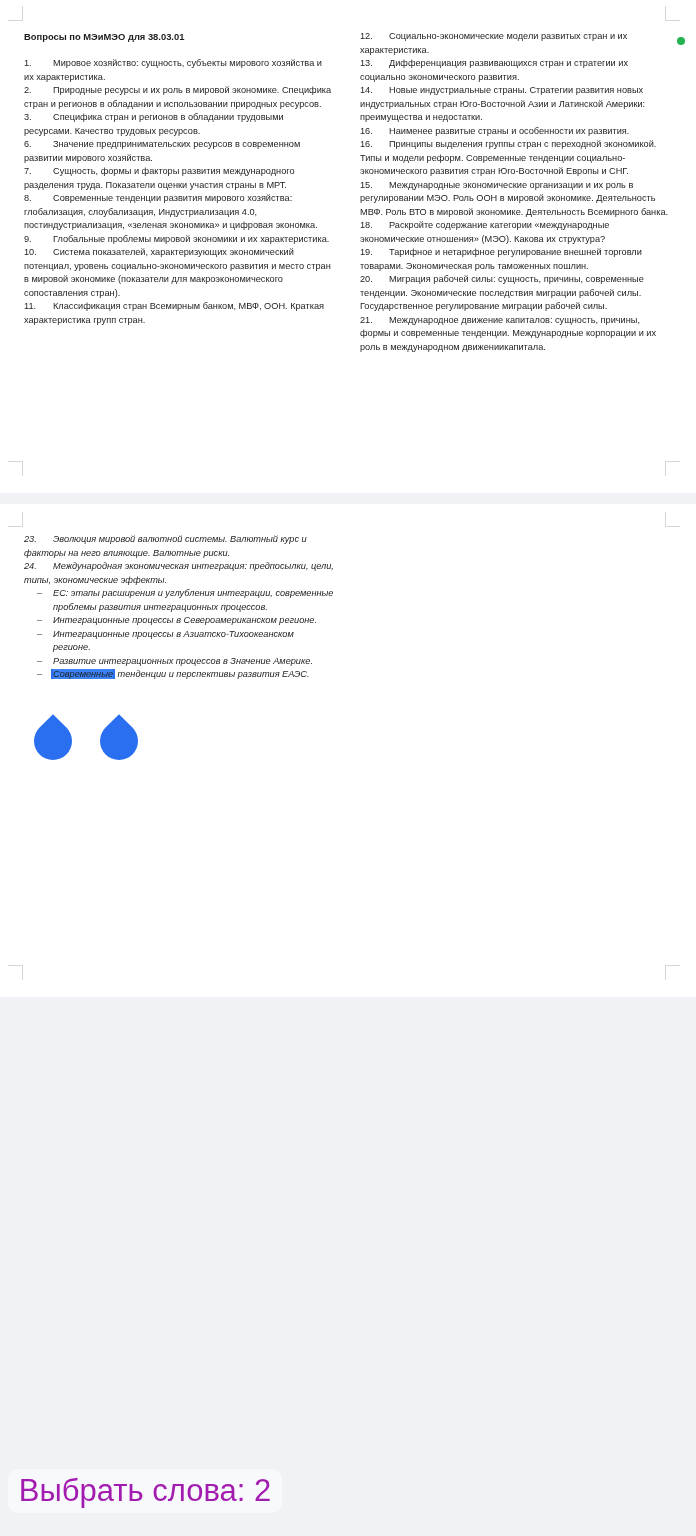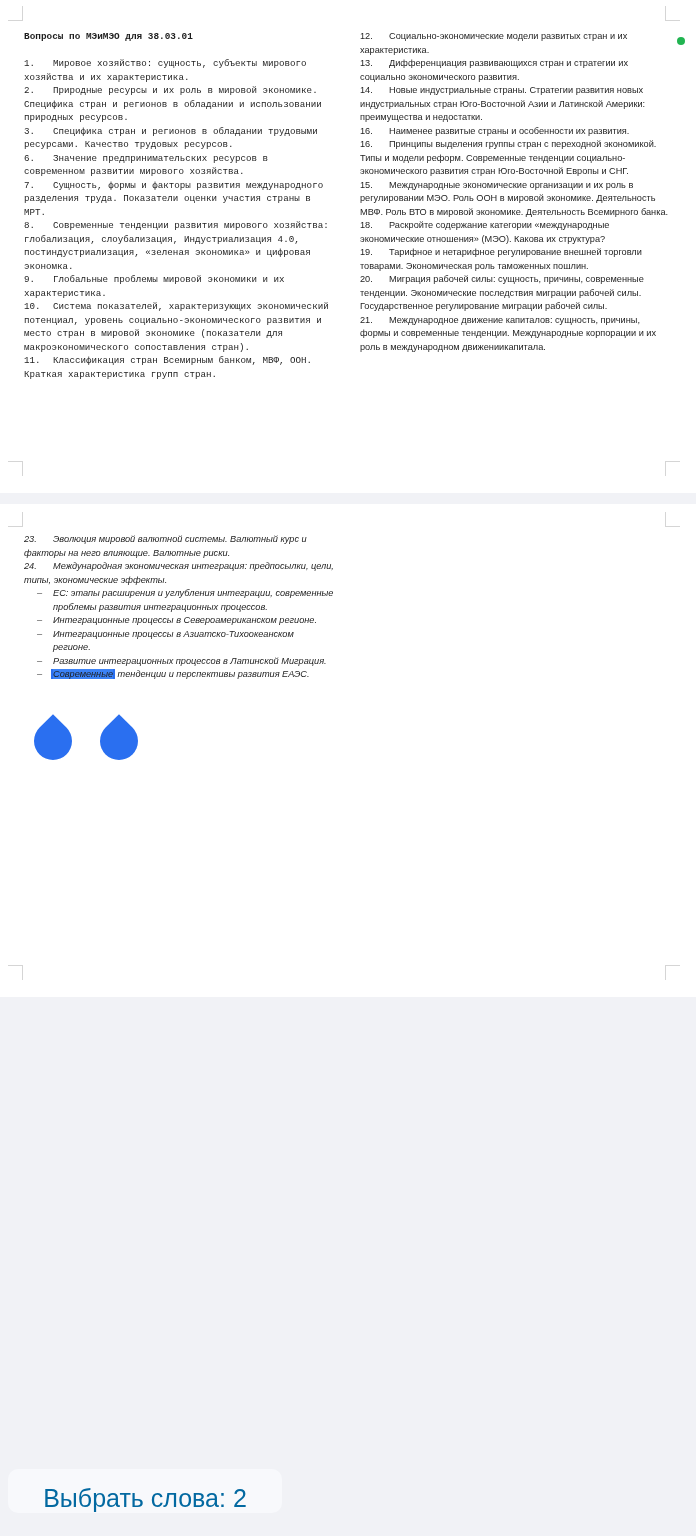--- a/index.html
+++ b/index.html
@@ -16,43 +16,43 @@
   #page2 { top: 504px; height: 493px; }
   .corner { position: absolute; width: 14px; height: 14px; }
   .corner.tl { border-right: 1px solid #d5d5d5; border-bottom: 1px solid #d5d5d5; }
   .corner.tr { border-left: 1px solid #d5d5d5; border-bottom: 1px solid #d5d5d5; }
   .corner.bl { border-right: 1px solid #d5d5d5; border-top: 1px solid #d5d5d5; }
   .corner.br { border-left: 1px solid #d5d5d5; border-top: 1px solid #d5d5d5; }
 
   .col {
     position: absolute; font-size: 9.2px; line-height: 13.5px; color: #1d1d1d;
   }
-  #col-left { left: 24px; top: 30px; width: 310px; font-family: Liberation Mono, monospace; }
+  #col-left { left: 24px; top: 30px; width: 310px; }
   #col-right { left: 360px; top: 30px; width: 310px; }
   .doc-title { font-weight: bold; font-size: 9.4px; margin-bottom: 13.5px; display: block; }
   .q { margin: 0; }
   .q .num { display: inline-block; width: 29px; }
   #col-p2 { left: 24px; top: 533px; width: 310px; font-style: italic; }
   .sub { position: relative; padding-left: 29px; margin: 0; }
   .sub .dash { position: absolute; left: 13px; }
   .sel { background: #3b82f6; border-left: 2px solid #2a6ff0; border-right: 2px solid #2a6ff0; margin-left: -2px; }
 
   .handle {
     position: absolute; width: 38px; height: 38px; background: #2a6ff0;
     border-radius: 0 50% 50% 50%; transform: rotate(45deg);
   }
   .status-dot {
     position: absolute; left: 677px; top: 37px; width: 8px; height: 8px;
     border-radius: 50%; background: #21b451;
   }
   .select-words {
     position: absolute; left: 8px; top: 1469px; width: 274px; height: 44px;
     background: #f8f9fc; border-radius: 10px;
-    display: flex; align-items: flex-end; justify-content: center;
-    font-size: 25px; color: #0369a1;
+    display: flex; align-items: center; justify-content: center;
+    font-size: 31px; color: #a21caf;
   }
 </style>
 </head>
 <body>
 
 <div class="page" id="page1">
   <div class="corner tl" style="left:8px;top:6px;"></div>
   <div class="corner tr" style="left:665px;top:6px;"></div>
   <div class="corner bl" style="left:8px;top:461px;"></div>
   <div class="corner br" style="left:665px;top:461px;"></div>
@@ -98,21 +98,21 @@
 
 <div class="col" id="col-p2">
   <div id="list-p2">
       <p class="q"><span class="num">23.</span><span>Эволюция мировой валютной системы. Валютный курс и факторы на него влияющие. Валютные риски.</span></p>
       <p class="q"><span class="num">24.</span><span>Международная экономическая интеграция: предпосылки, цели, типы, экономические эффекты.</span></p>
     </div>
   <div id="list-sub">
       <p class="sub"><span class="dash">–</span><span>ЕС: этапы расширения и углубления интеграции, современные проблемы развития интеграционных процессов.</span></p>
       <p class="sub"><span class="dash">–</span><span>Интеграционные процессы в Североамериканском регионе.</span></p>
       <p class="sub"><span class="dash">–</span><span>Интеграционные процессы в Азиатско-Тихоокеанском регионе.</span></p>
-      <p class="sub"><span class="dash">–</span><span>Развитие интеграционных процессов в Латинской Миграция.</span></p>
+      <p class="sub"><span class="dash">–</span><span>Развитие интеграционных процессов в Значение Америке.</span></p>
     </div>
   <p class="sub">
     <span class="dash">–</span><span class="sel">Современные</span><span> тенденции и перспективы развития ЕАЭС.</span>
   </p>
 </div>
 
 <div class="handle" style="left:34px;top:722px;"></div>
 <div class="handle" style="left:100px;top:722px;"></div>
 
 <div class="select-words">

